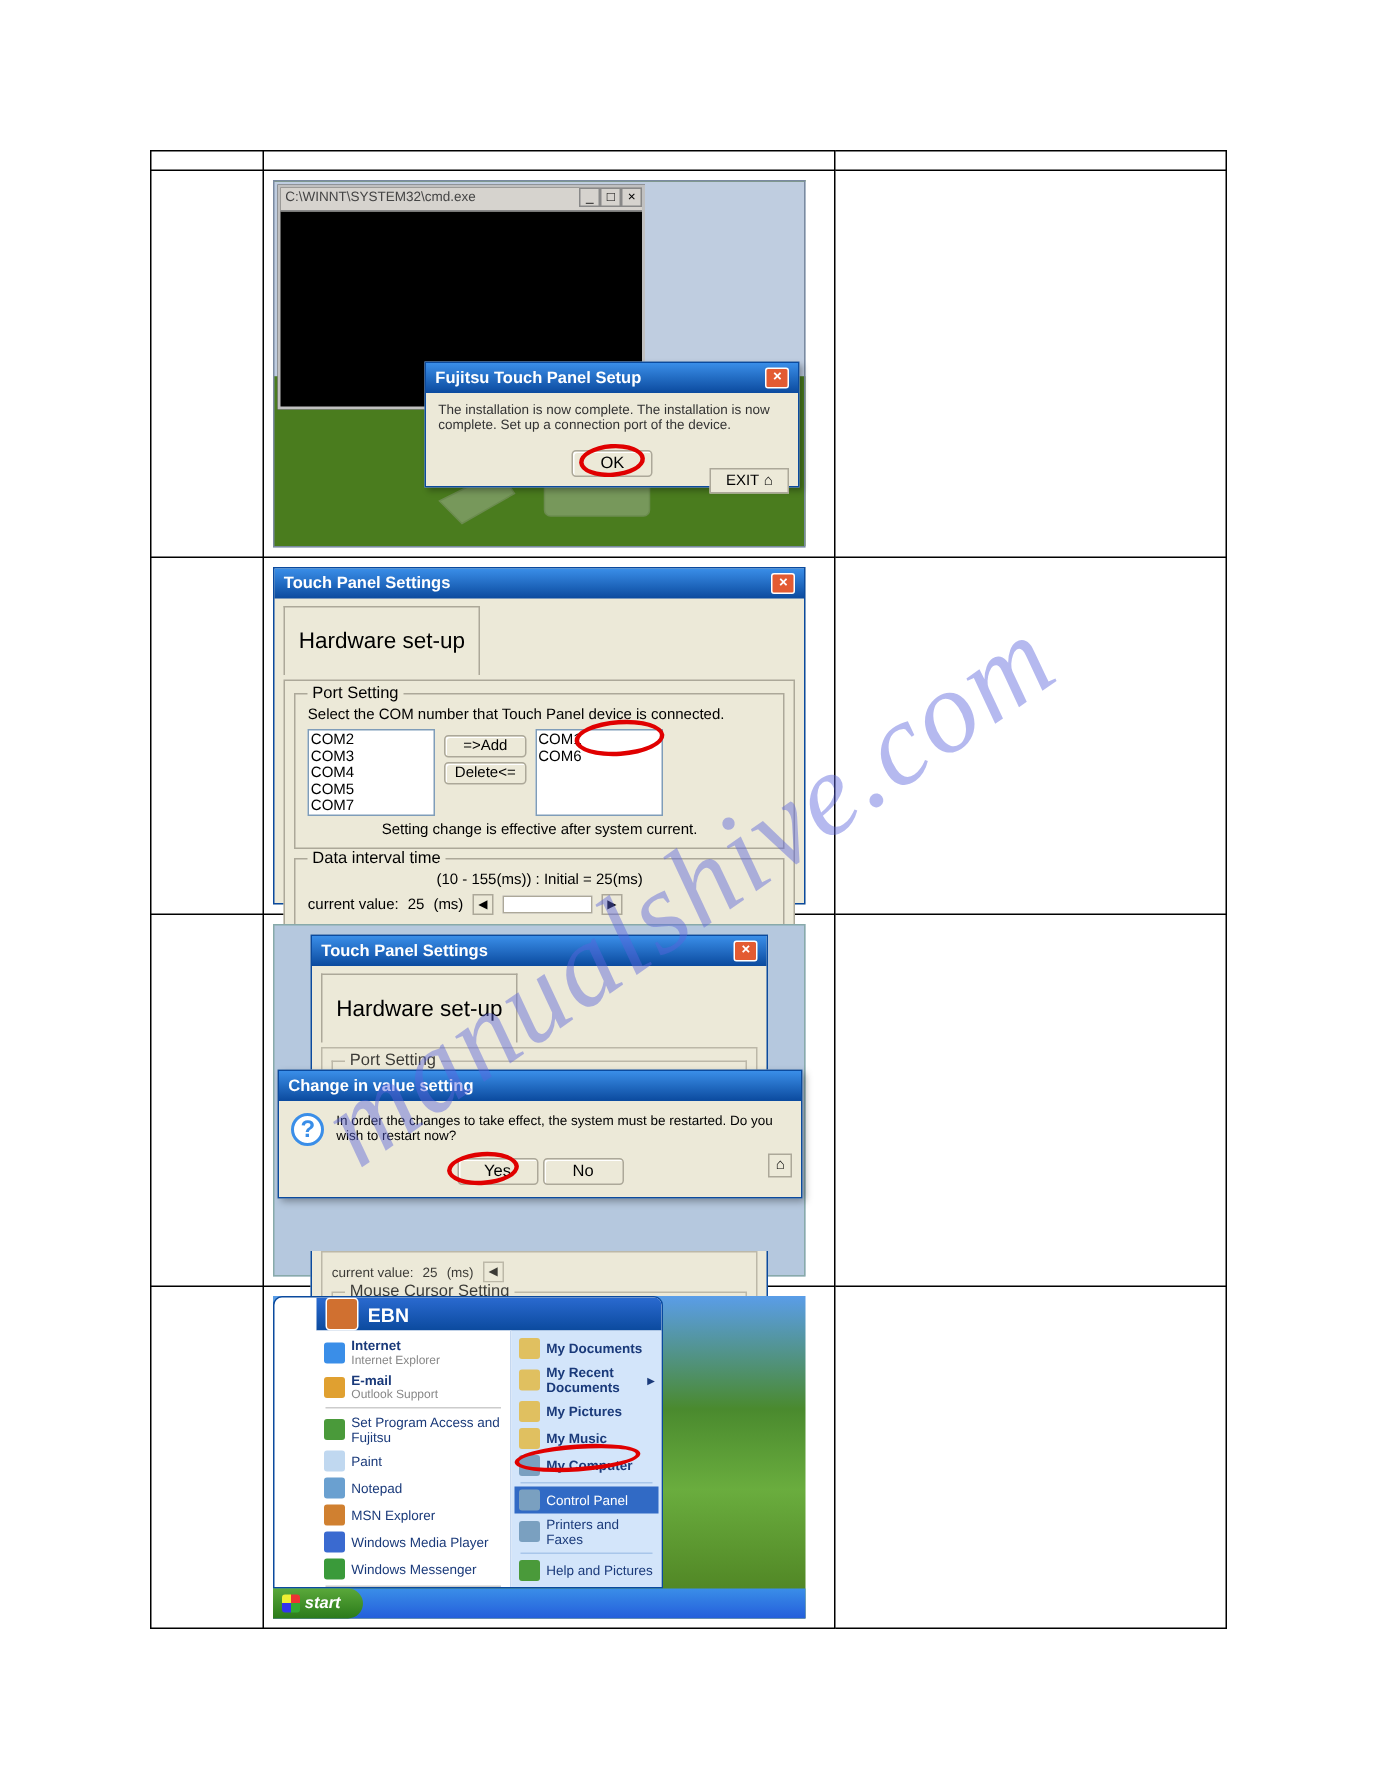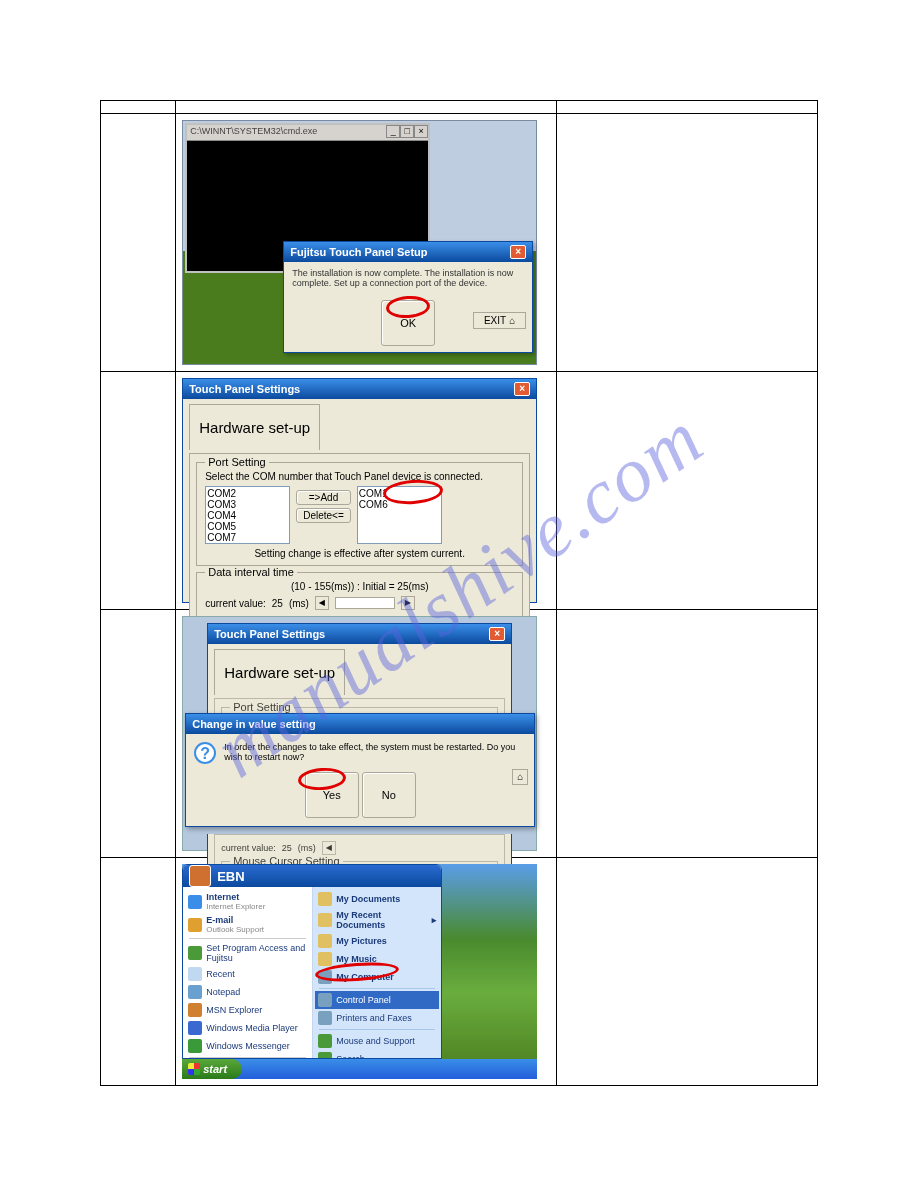--- a/index.html
+++ b/index.html
@@ -99,21 +99,21 @@
     top: -7px;
     left: 8px;
     background: #ece9d8;
     padding: 0 3px;
     font-size: 11px;
   }
   .xp-btn {
     background: #ece9d8;
     border: 1px solid #aca899;
     border-radius: 3px;
-    padding: 16px 12px;
+    padding: 2px 12px;
     font-size: 11px;
     display: inline-block;
     min-width: 54px;
     text-align: center;
     box-shadow: inset 1px 1px 0 #fff;
   }
   .listbox {
     background: #fff;
     border: 1px solid #7f9db9;
     width: 85px;
@@ -202,20 +202,21 @@
     position: absolute;
     top: 0; left: 0;
     width: 260px;
     height: 195px;
     background: #fff;
     border: 1px solid #0b4a9e;
     border-radius: 6px 6px 0 0;
     overflow: hidden;
     display: flex;
     flex-direction: column;
+    padding-left: 28px;
   }
   .sm-header {
     height: 30px;
     background: linear-gradient(to bottom, #2a6ad0, #0b4a9e);
     color: #fff;
     font-weight: bold;
     font-size: 13px;
     display: flex;
     align-items: center;
     padding-left: 6px;
@@ -482,21 +483,21 @@
                     <span class="sm-icon" style="background: rgb(224, 160, 48);"></span>
                     <span>E-mail<div class="sub">Outlook Support</div></span>
                   </div>
                   <div class="sm-sep"></div>
                   <div class="sm-item">
                     <span class="sm-icon" style="background: rgb(74, 154, 58);"></span>
                     <span>Set Program Access and Fujitsu</span>
                   </div>
                   <div class="sm-item">
                     <span class="sm-icon" style="background: rgb(192, 216, 240);"></span>
-                    <span>Recent</span>
+                    <span>Paint</span>
                   </div>
                   <div class="sm-item">
                     <span class="sm-icon" style="background: rgb(106, 160, 208);"></span>
                     <span>Notepad</span>
                   </div>
                   <div class="sm-item">
                     <span class="sm-icon" style="background: rgb(208, 128, 48);"></span>
                     <span>MSN Explorer</span>
                   </div>
                   <div class="sm-item">
@@ -537,21 +538,21 @@
                     <span class="sm-icon" style="background: rgb(122, 160, 192);"></span>
                     <span>Control Panel</span>
                   </div>
                   <div class="sm-item">
                     <span class="sm-icon" style="background: rgb(122, 160, 192);"></span>
                     <span>Printers and Faxes</span>
                   </div>
                   <div class="sm-sep" style="border-color: rgb(168, 198, 234);"></div>
                   <div class="sm-item">
                     <span class="sm-icon" style="background: rgb(74, 154, 58);"></span>
-                    <span>Mouse and Support</span>
+                    <span>Help and Pictures</span>
                   </div>
                   <div class="sm-item">
                     <span class="sm-icon" style="background: rgb(74, 154, 58);"></span>
                     <span>Search</span>
                   </div>
                 </div>
           </div>
 
         </div>
         <div class="taskbar">

